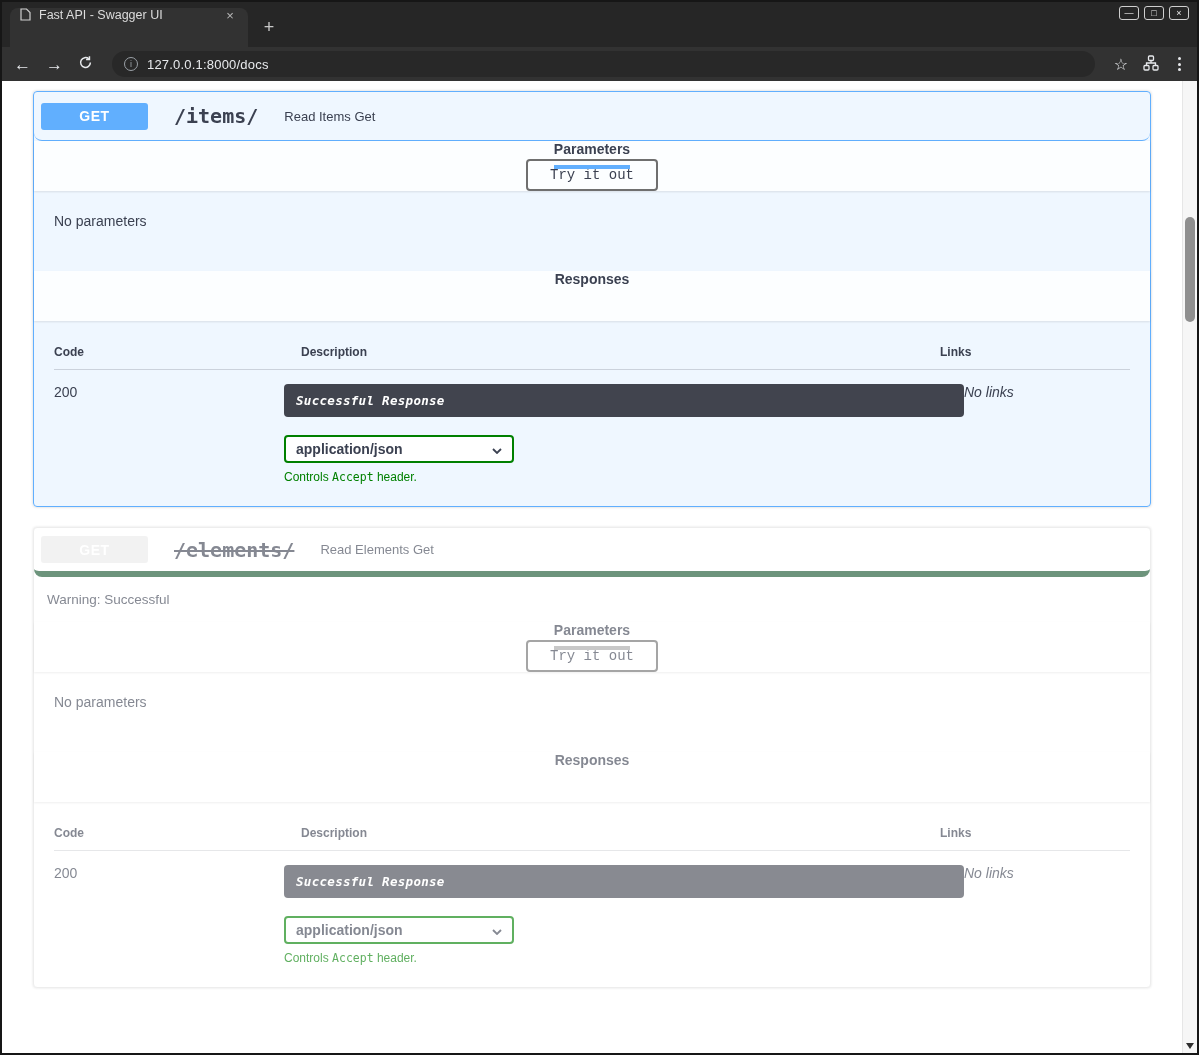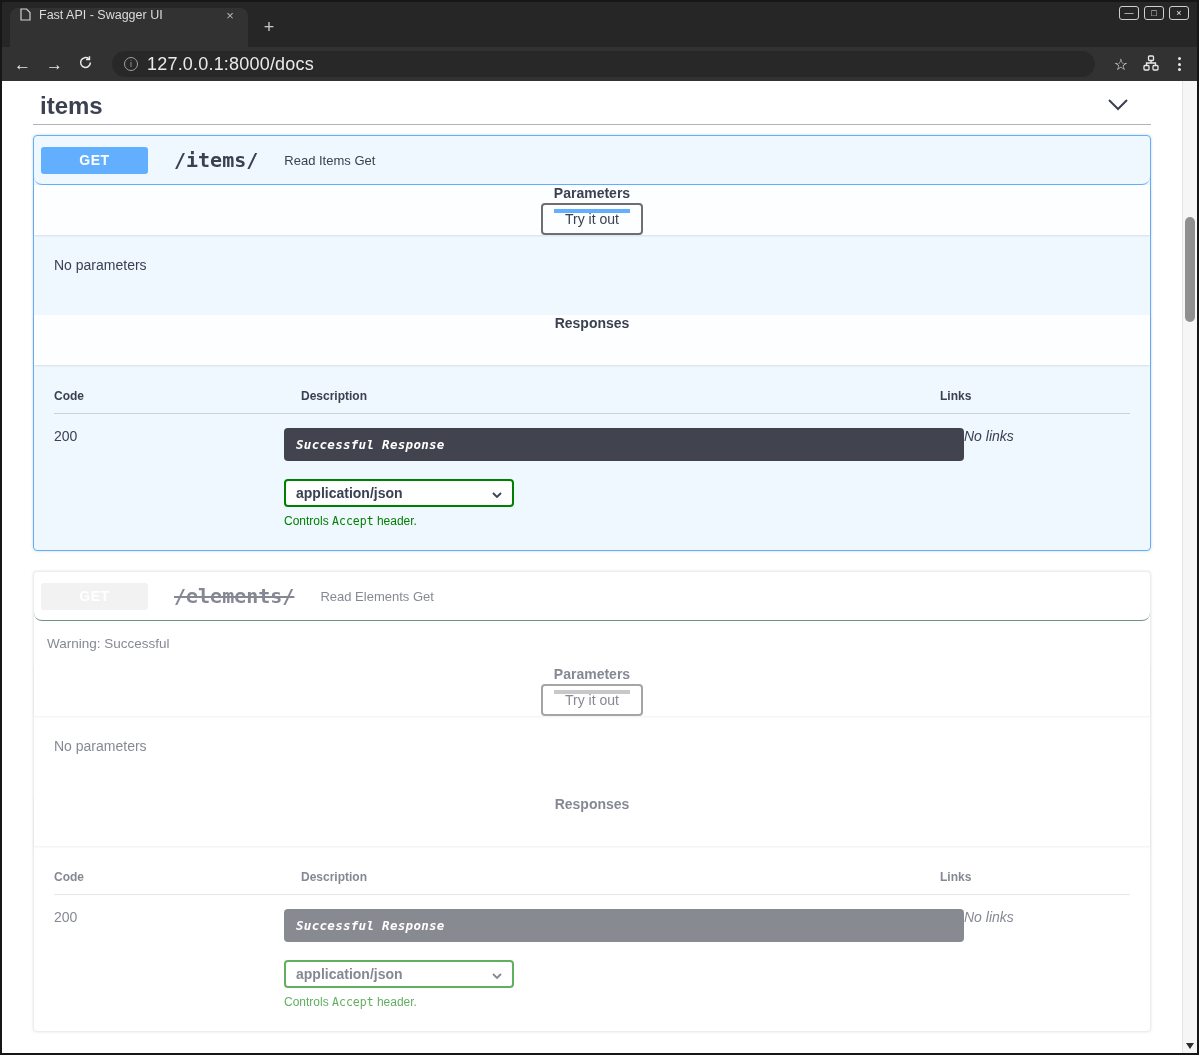--- a/index.html
+++ b/index.html
@@ -22,58 +22,58 @@
   .win-btn { width:20px; height:14px; border:1px solid #cfcfcf; border-radius:3px; color:#e8e8e8;
              font-size:9px; line-height:1; display:flex; align-items:center; justify-content:center; background:transparent; }
 
   
   .toolbar { height:34px; background:#323232; display:flex; align-items:center; padding:0 12px; gap:15px; }
   .nav-ico { color:#e8eaed; font-size:17px; line-height:1; background:none; border:none; }
   .urlpill { flex:1; height:26px; background:rgba(0,0,0,.20); border-radius:13px; display:flex;
              align-items:center; gap:9px; padding:0 12px; margin:0 4px; }
   .info-ico { width:14px; height:14px; border:1.5px solid #9aa0a6; border-radius:50%; color:#9aa0a6;
               font-size:9px; font-style:normal; display:flex; align-items:center; justify-content:center; }
-  .url-text { color:#e8eaed; font-size:18px; letter-spacing:.2px; }
+  .url-text { color:#e8eaed; font-size:13px; letter-spacing:.2px; }
   .star { color:#e8eaed; font-size:16px; background:none; border:none; }
   .dots { display:flex; flex-direction:column; gap:2.5px; padding:2px 4px; background:none; border:none; }
   .dots i { width:3px; height:3px; background:#e8eaed; border-radius:50%; }
 
   
   .page { position:absolute; top:79px; left:0; right:15px; bottom:0; background:#fff; overflow:hidden; }
   .swagger-wrap { margin:0 31px; }
 
   .section-head { margin-top:6px; height:38px; display:flex; align-items:center; justify-content:space-between;
                   padding:0 22px 0 7px; border-bottom:1px solid rgba(59,65,81,.4); }
   .section-title { font-size:24px; font-weight:700; color:#3b4151; }
 
   .opblock { border-radius:4px; box-shadow:0 0 3px rgba(0,0,0,.19); }
   .opblock.get { margin-top:10px; border:1px solid #61affe; background:rgba(97,175,254,.1); }
   .opblock.deprecated { margin-top:20px; border:1px solid #e3e3e3; background:#fff; opacity:.62; }
 
   .op-summary { display:flex; align-items:center; gap:24px; padding:6px 7px; height:49px; cursor:pointer;border-radius:8px; }
   .get .op-summary { border-bottom:1px solid #61affe; }
-  .deprecated .op-summary { border-bottom:1px solid #14532d;text-align:center; }
+  .deprecated .op-summary { border-bottom:6px solid #14532d;text-align:center; }
   .method-badge { width:107px; height:27px; border-radius:3px; display:flex; align-items:center; justify-content:center;
                   font-size:14px; font-weight:700; color:#fff; letter-spacing:.5px; }
   .get .method-badge { background:#61affe; }
   .deprecated .method-badge { background:#ebebeb; }
   .op-path { font-family:"DejaVu Sans Mono", monospace; font-weight:700; font-size:20px; color:#3b4151; padding:0 2px; }
   .deprecated .op-path { text-decoration:line-through; }
   .op-desc { font-size:13px; color:#3b4151; }
 
   .deprecated-warning { padding:15px 13px; font-size:13.5px; color:#3b4151; }
 
   .sec-header { height:50px; display:flex; align-items:center; justify-content:space-between; padding:0 20px;
                 background:rgba(255,255,255,.8); box-shadow:0 1px 2px rgba(0,0,0,.1);flex-direction:column; }
   .tab-label { font-size:14px; font-weight:700; color:#3b4151; position:relative; }
   .tab-label.ind::after { content:""; position:absolute; left:0; width:100%; height:4px; bottom:-12px; }
   .get .tab-label.ind::after { background:#61affe; }
   .deprecated .tab-label.ind::after { background:#a8a8a8; }
   .btn-try { padding:6px 22px; border:2px solid #6f6f6f; border-radius:4px; background:transparent;
-             font-family:Liberation Sans, sans-serif; font-size:14px; color:#3b4151; }
+             font-family:Liberation Mono, monospace; font-size:14px; color:#3b4151; }
 
   .params-body { padding:22px 20px 42px; font-size:14px; color:#3b4151; }
 
   .resp-body { padding:24px 20px 22px; }
   .rgrid { display:grid; grid-template-columns:230px 1fr 190px; }
   .rhead { border-bottom:1px solid rgba(59,65,81,.2);gap:17px; }
   .rhead > div { font-size:12px; font-weight:700; color:#3b4151; padding-bottom:10px; }
   .rrow > div { padding-top:14px; font-size:14px; color:#3b4151; }
   .links-cell { font-style:italic; }
   .desc-box { width:680px; background:#41444e; border-radius:4px; padding:9px 12px;
@@ -139,28 +139,20 @@
     <button class="dots">
         <i></i>
         <i></i>
         <i></i>
       </button>
   </div>
 
   <div class="page">
     <div class="swagger-wrap">
 
-      <div class="section-head">
-        <span class="section-title">items</span>
-        <span>
-          <svg width="22" height="13" viewBox="0 0 22 13">
-              <polyline points="2,2 11,11 20,2" fill="none" stroke="#3b4151" stroke-width="2"></polyline>
-            </svg>
-        </span>
-      </div>
 
       <section class="opblock get">
         <div class="op-summary">
           <span class="method-badge">GET</span>
           <span class="op-path">/items/</span>
           <span class="op-desc">Read Items Get</span>
         </div>
 
         <div class="sec-header">
           <span class="tab-label ind">Parameters</span>

